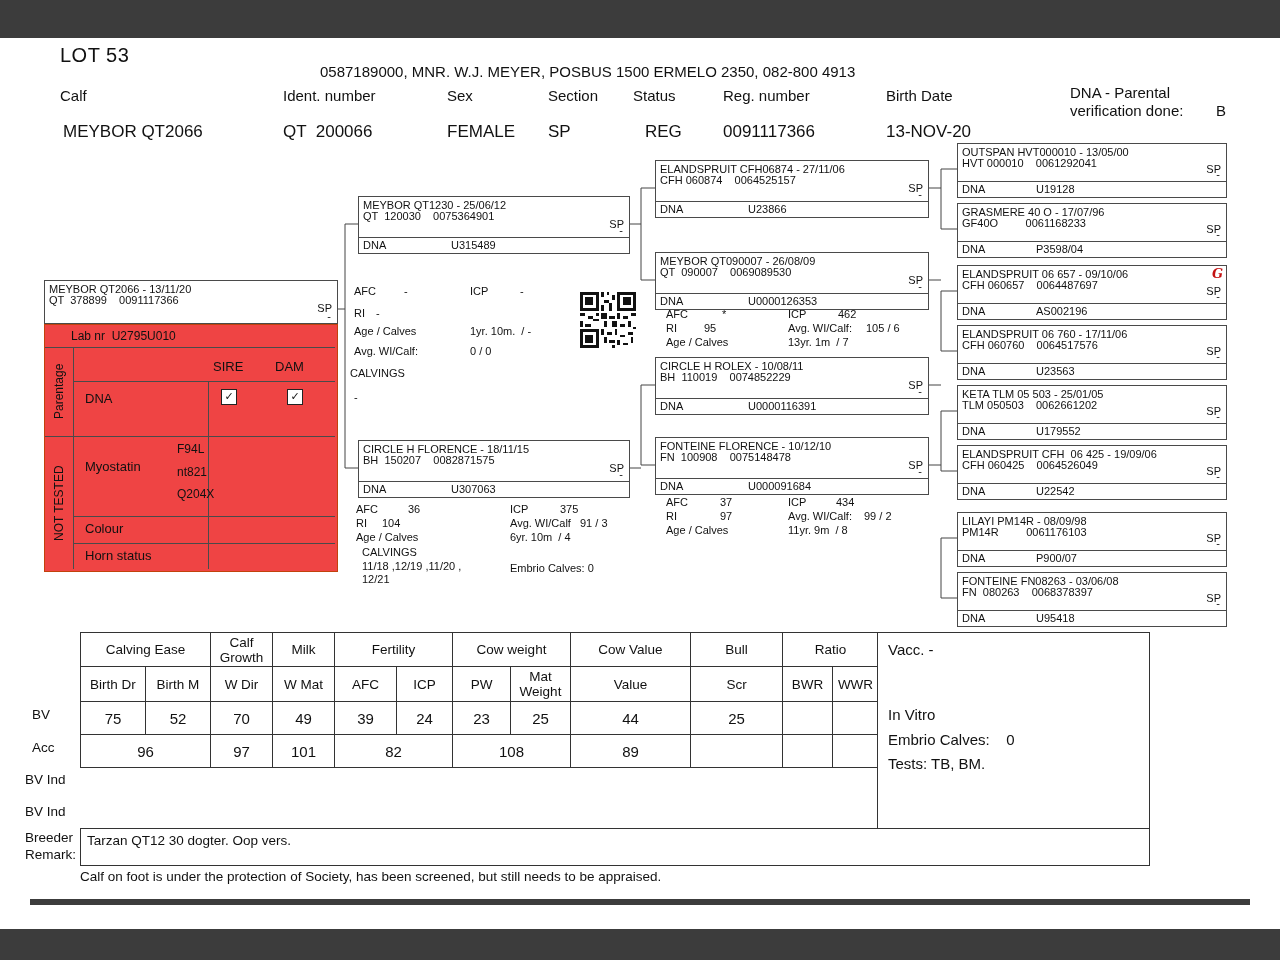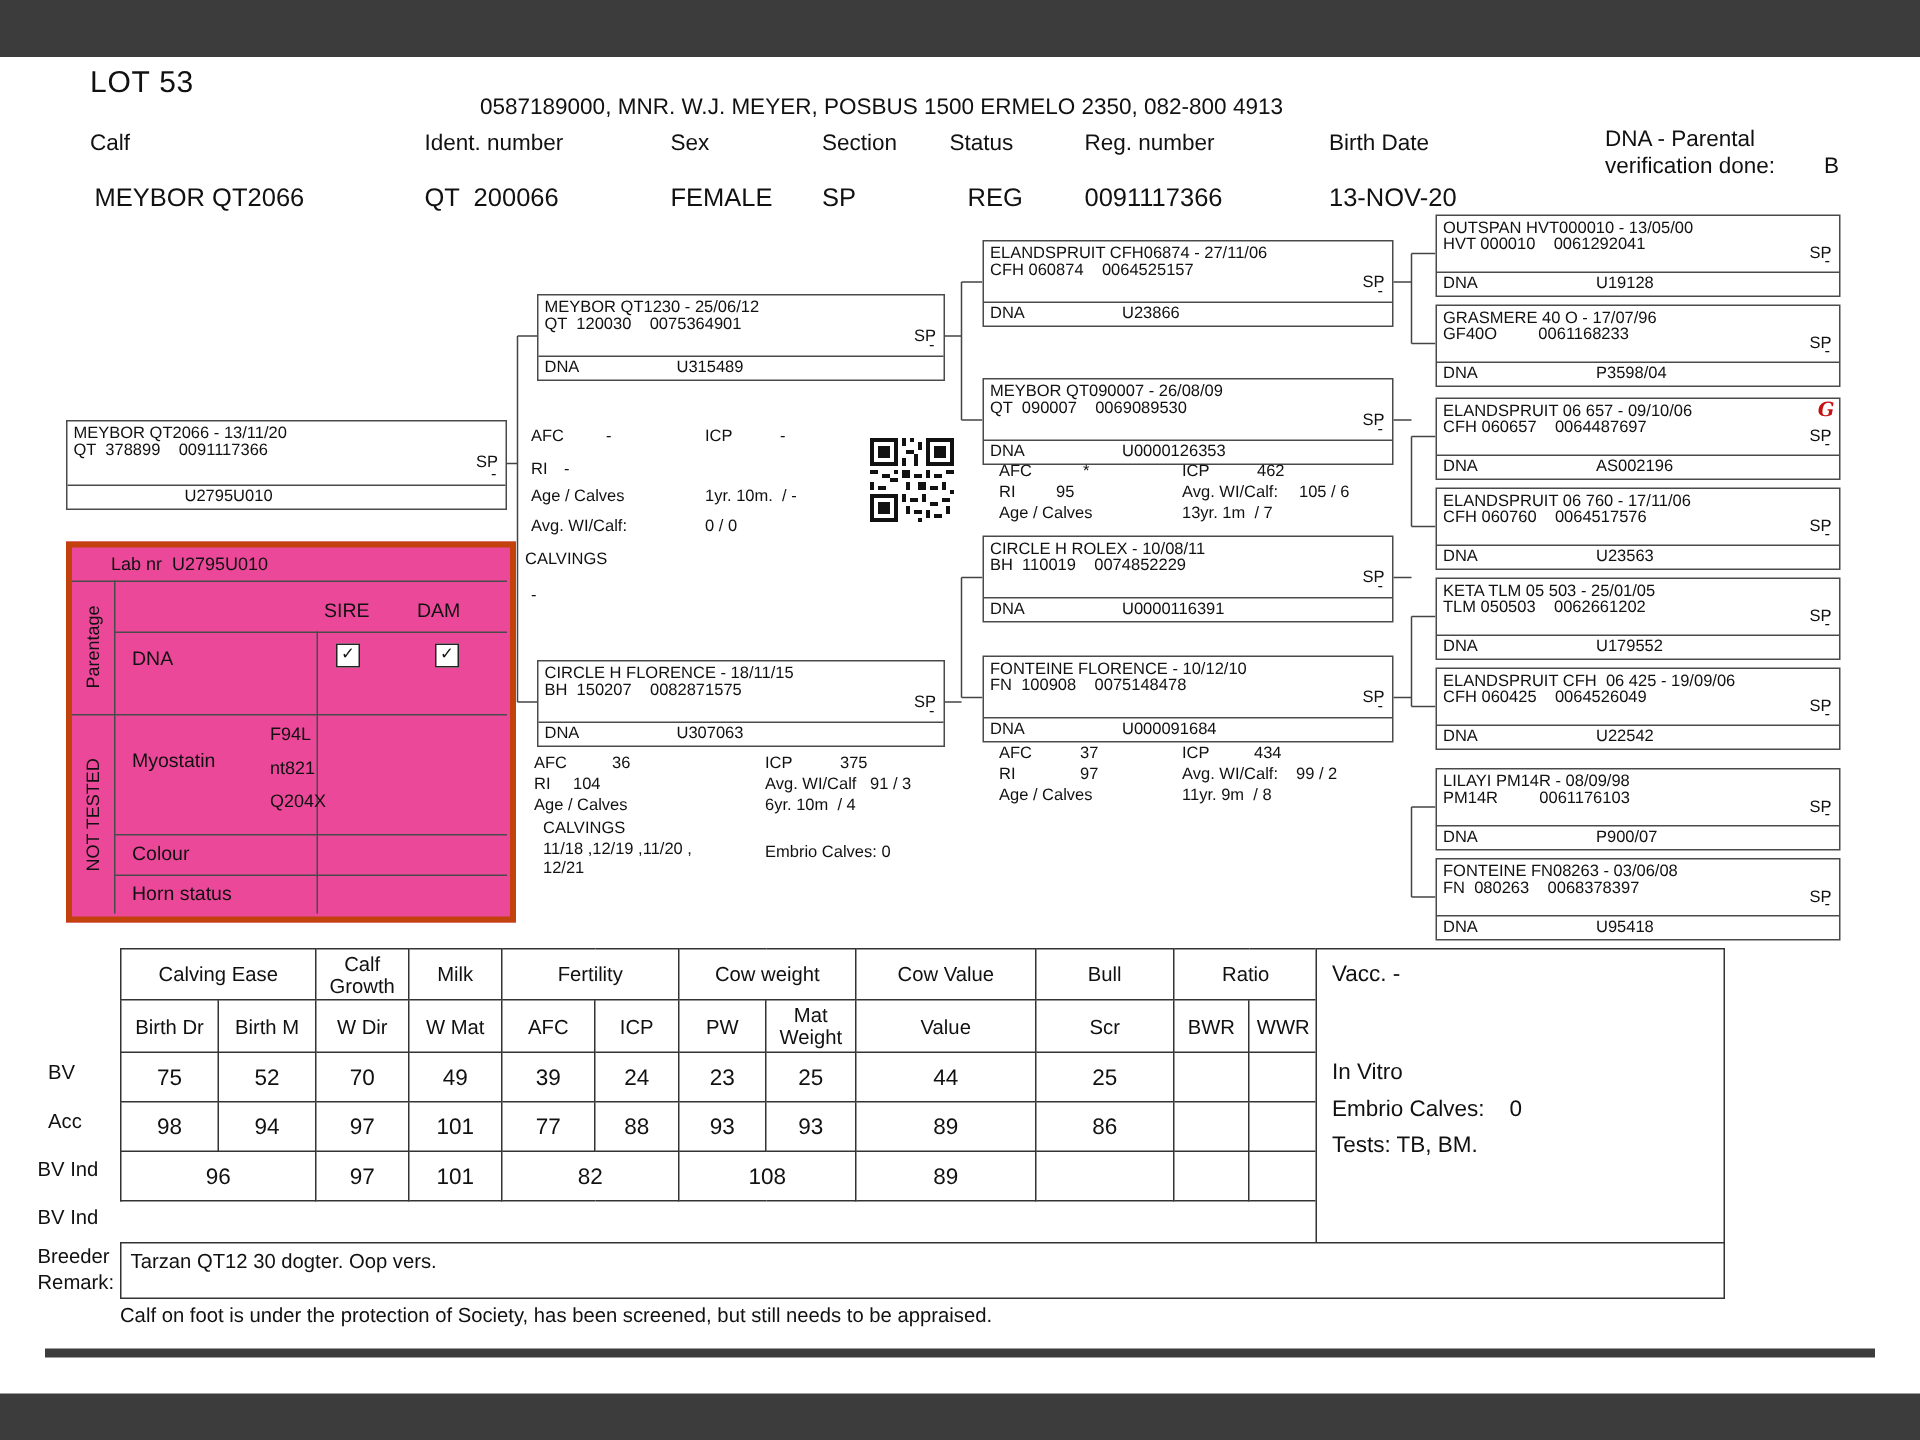--- a/index.html
+++ b/index.html
@@ -17,31 +17,31 @@
   
   .pbox{position:absolute;border:1px solid #4a4a4a;background:#fff;font-size:11px;line-height:12px;}
   .pbox .n1{position:absolute;left:4px;top:2px;white-space:pre;}
   .pbox .n2{position:absolute;left:4px;top:13px;white-space:pre;}
   .pbox .spv{position:absolute;right:5px;top:21px;}
   .pbox.sm .spv{top:19px;}
   .pbox .dashv{position:absolute;right:6px;bottom:17px;}
   .pbox .dnar{position:absolute;left:0;right:0;bottom:0;height:15px;border-top:1px solid #4a4a4a;}
   .pbox .dl{position:absolute;left:4px;top:1px;}
   .pbox .dv{position:absolute;left:92px;top:1px;white-space:pre;}
-  .pbox.sm .dv{left:78px;margin-left:28px;}
+  .pbox.sm .dv{left:78px;}
   .pbox.subject .dv{left:78px;}
   .glogo{position:absolute;right:3px;top:1px;color:#c41212;font-family:"DejaVu Serif",serif;
          font-style:italic;font-weight:bold;font-size:13px;line-height:13px;}
 
   
   .stats{position:absolute;font-size:11px;line-height:12px;}
   .st{position:absolute;white-space:pre;}
 
   
-  .lab{position:absolute;left:44px;top:361px;width:292px;height:246px;border:4px solid #c2410c;background:#ec4899;}
+  .lab{position:absolute;left:44px;top:324px;width:292px;height:246px;border:1px solid #c2410c;background:#ef4444;}
   .hl{position:absolute;height:1px;background:#4a4a4a;}
   .vl{position:absolute;width:1px;background:#4a4a4a;}
   .vlab{position:absolute;left:0;width:28px;writing-mode:vertical-rl;transform:rotate(180deg);
         font-size:12px;text-align:center;line-height:28px;}
   .cb{position:absolute;width:14px;height:14px;border:1.5px solid #222;font-size:11px;
       line-height:13px;text-align:center;background:#fff;}
 
   
   .conn{position:absolute;left:0;top:0;pointer-events:none;}
 
@@ -403,34 +403,20 @@
       <td>39</td>
       <td>24</td>
       <td>23</td>
       <td>25</td>
       <td>44</td>
       <td>25</td>
       <td></td>
       <td></td>
     </tr>
     <tr class="dr">
-      <td>98</td>
-      <td>94</td>
-      <td>97</td>
-      <td>101</td>
-      <td>77</td>
-      <td>88</td>
-      <td>93</td>
-      <td>93</td>
-      <td>89</td>
-      <td>86</td>
-      <td></td>
-      <td></td>
-    </tr>
-    <tr class="dr">
       <td colspan="2">96</td>
       <td>97</td>
       <td>101</td>
       <td colspan="2">82</td>
       <td colspan="2">108</td>
       <td>89</td>
       <td></td>
       <td></td>
       <td></td>
     </tr>

